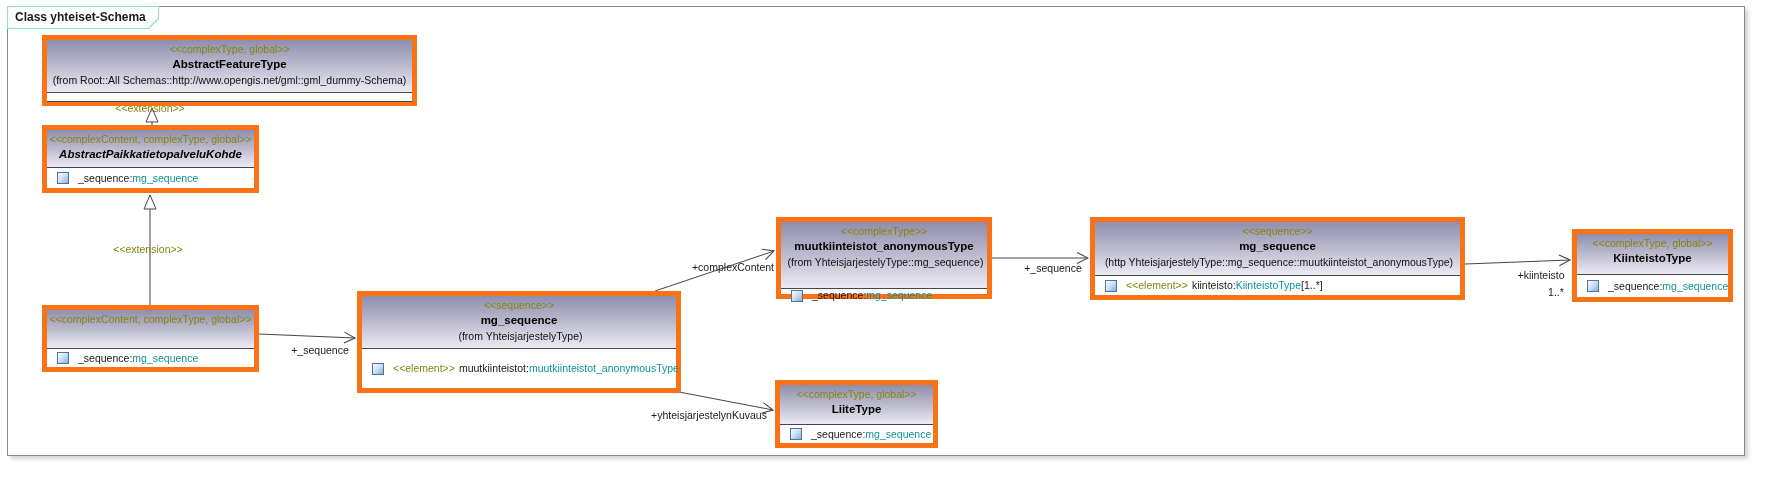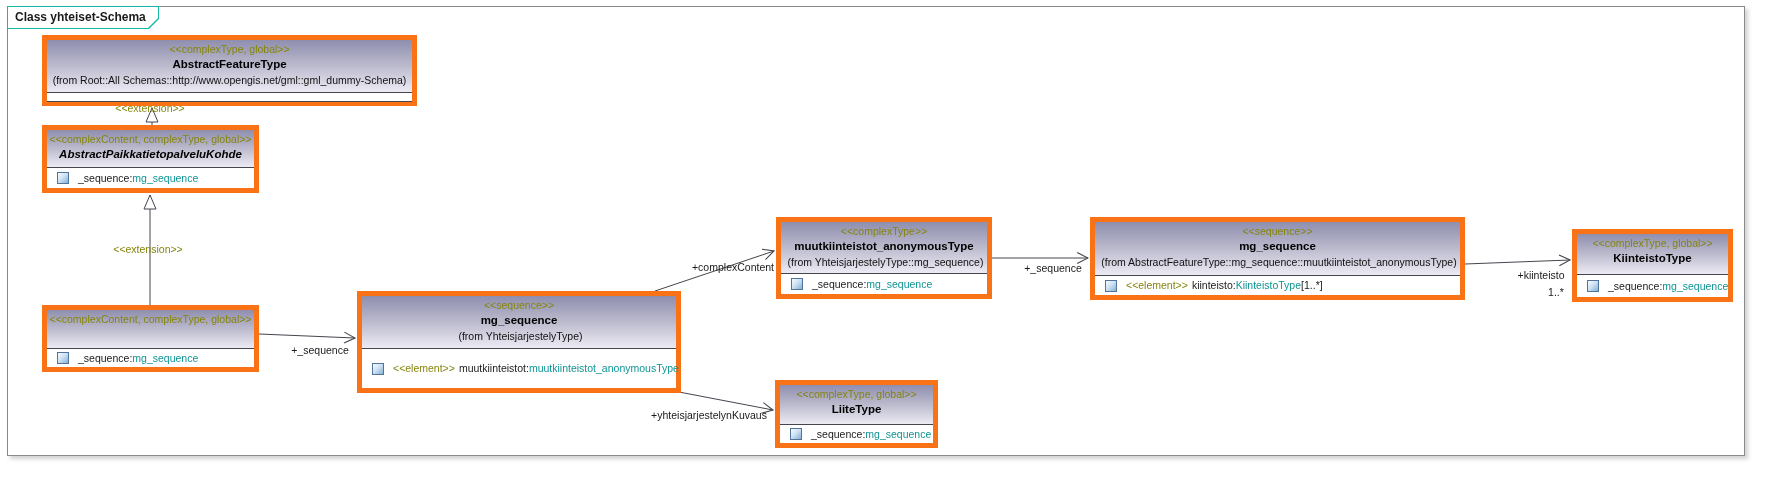--- a/index.html
+++ b/index.html
@@ -1,21 +1,21 @@
 <!DOCTYPE html>
 <html><head>
 <meta charset="utf-8">
 <style>
   html,body{margin:0;padding:0;background:#ffffff;}
   .viewport{position:relative;width:1774px;height:484px;background:#ffffff;overflow:hidden;
             font-family:"Liberation Sans",sans-serif;color:#1a1a1a;}
   
   .frame{position:absolute;left:7px;top:6px;width:1736px;height:448px;background:#ffffff;
          border:1px solid #8a8a8a;box-shadow:3px 3px 4px rgba(0,0,0,0.18);}
-  .frame-tab{position:absolute;left:7px;top:6px;width:152px;height:23px;background:#14b8a6;
+  .frame-tab{position:absolute;left:7px;top:6px;width:152px;height:23px;background:#86efac;
              clip-path:polygon(0 0,100% 0,100% calc(100% - 10px),calc(100% - 10px) 100%,0 100%);}
   .frame-tab-inner{position:absolute;left:1px;top:1px;width:150px;height:21px;background:#ffffff;
              clip-path:polygon(0 0,100% 0,100% calc(100% - 10px),calc(100% - 10px) 100%,0 100%);
              font-size:12px;font-weight:bold;line-height:21px;padding-left:7px;box-sizing:border-box;}
   
   .uml-class{position:absolute;border:5px solid #f97316;background:#ffffff;
              display:flex;flex-direction:column;box-sizing:border-box;}
   .hdr{background:linear-gradient(180deg,#8f8eae 0%,#b7b6ca 45%,#eceaf3 100%);
        text-align:center;padding-top:3px;box-sizing:border-box;flex:none;}
   .stereo{font-size:10.5px;line-height:13px;color:#85850e;white-space:nowrap;}
@@ -119,38 +119,38 @@
     </div>
     <div class="comp fill attrs">
       <div class="attr-row">
         <span class="attr-icon"></span>
         <span><span class="a-ster">&lt;&lt;element&gt;&gt;</span><span class="a-name">muutkiinteistot:</span><span class="a-type">muutkiinteistot_anonymousType</span></span>
       </div>
     </div>
   </div>
 
   <div class="uml-class" style="left:776px;top:217px;width:216px;height:82px;">
-    <div class="hdr" style="height:51px;">
+    <div class="hdr" style="height:66px;">
       <div class="stereo">&lt;&lt;complexType&gt;&gt;</div>
       <div class="cname">muutkiinteistot_anonymousType</div>
       <div class="origin left">(from YhteisjarjestelyType::mg_sequence)</div>
     </div>
     <div class="comp fill attrs">
       <div class="attr-row">
         <span class="attr-icon"></span>
         <span><span class="a-name">_sequence:</span><span class="a-type">mg_sequence</span></span>
       </div>
     </div>
   </div>
 
   <div class="uml-class" style="left:1090px;top:217px;width:375px;height:83px;">
     <div class="hdr" style="height:53px;">
       <div class="stereo">&lt;&lt;sequence&gt;&gt;</div>
       <div class="cname">mg_sequence</div>
-      <div class="origin left">(from AbstractFeatureType::mg_sequence::muutkiinteistot_anonymousType)</div>
+      <div class="origin left">(http YhteisjarjestelyType::mg_sequence::muutkiinteistot_anonymousType)</div>
     </div>
     <div class="comp fill attrs">
       <div class="attr-row">
         <span class="attr-icon"></span>
         <span><span class="a-ster">&lt;&lt;element&gt;&gt;</span><span class="a-name">kiinteisto:</span><span class="a-type">KiinteistoType</span><span class="a-mult">[1..*]</span></span>
       </div>
     </div>
   </div>
 
   <div class="uml-class" style="left:1572px;top:229px;width:161px;height:73px;">

